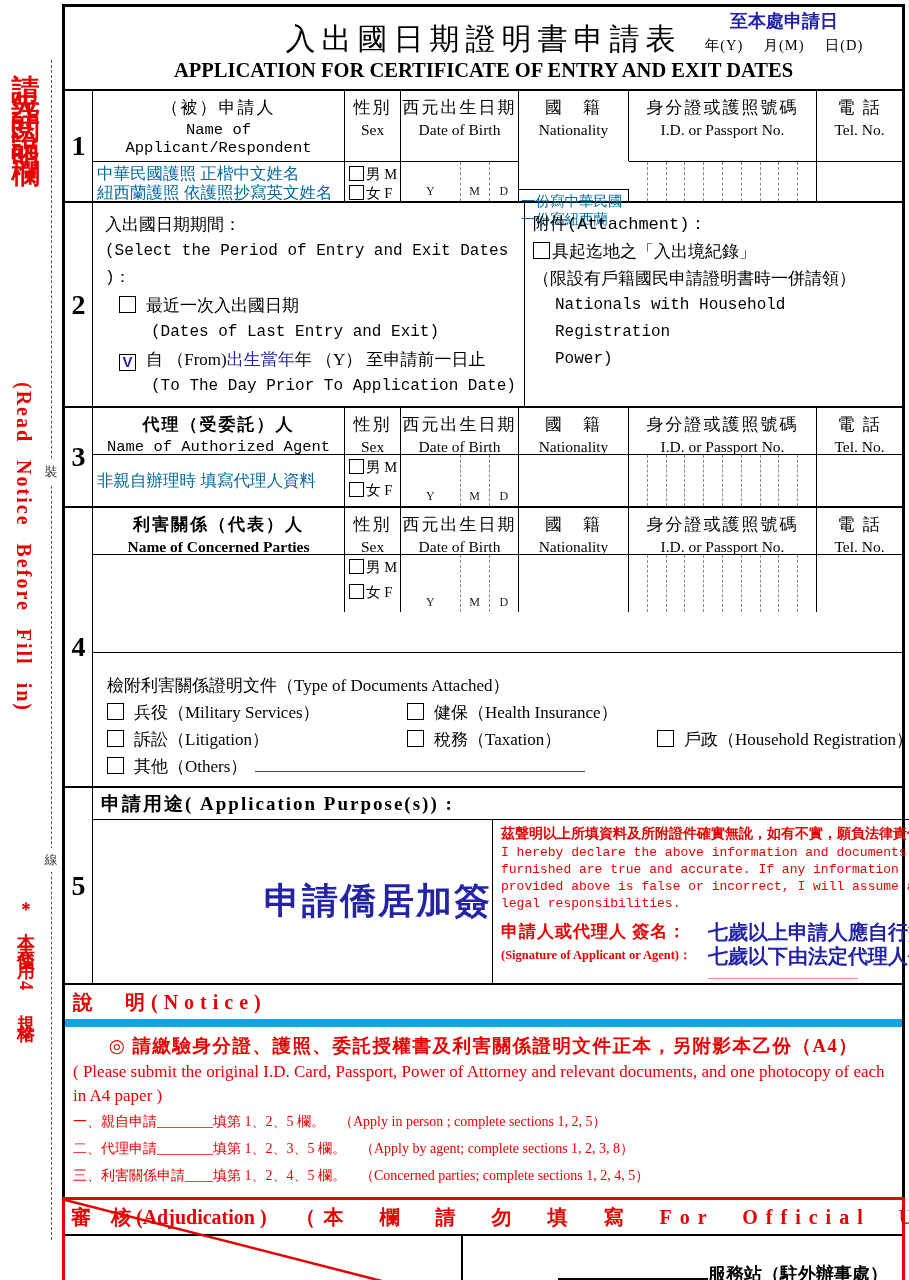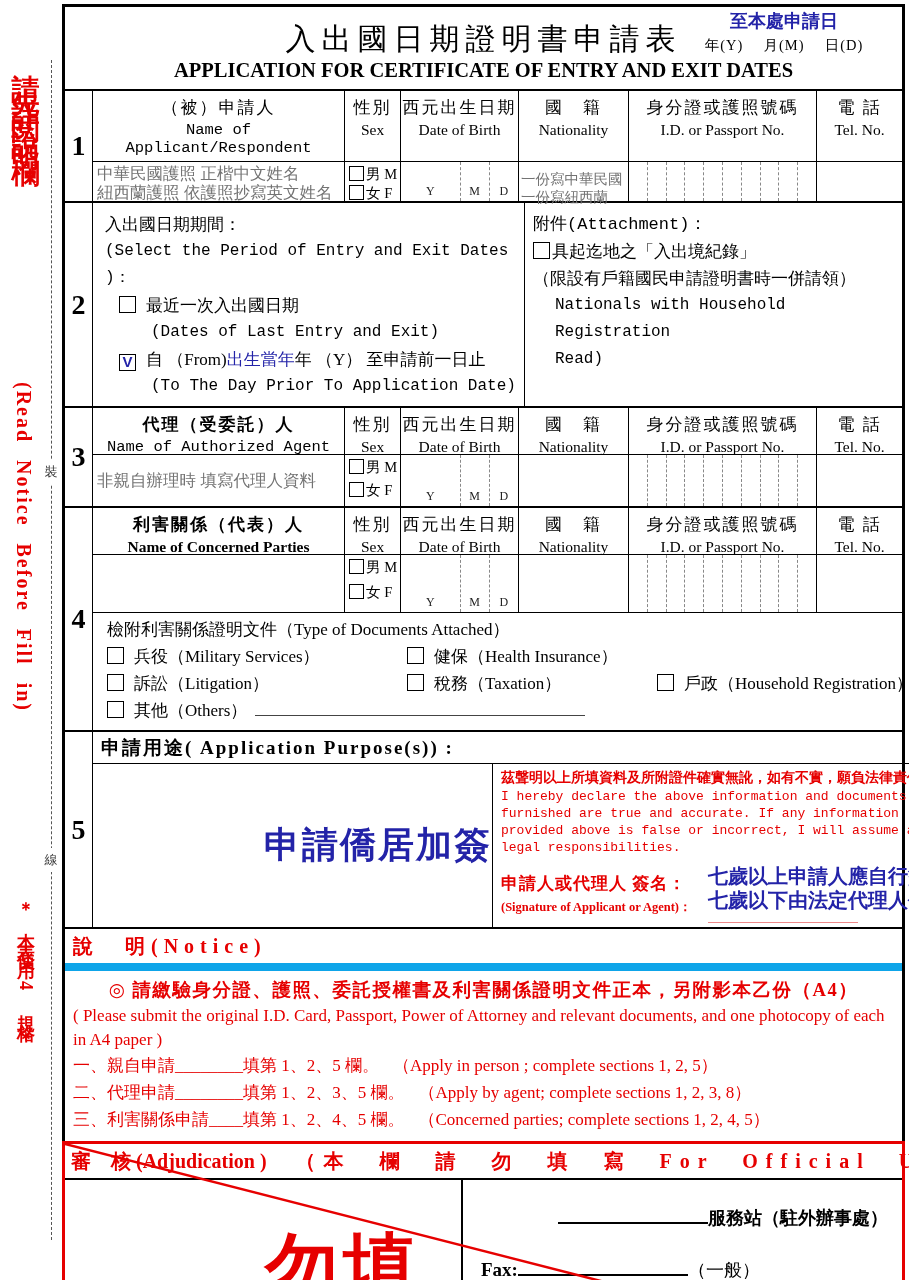--- a/index.html
+++ b/index.html
@@ -45,70 +45,70 @@
   .hen{font-size:15.5px;margin-top:2px;}
   .dtop{border-top:1.5px solid #000;}
   .sexbox{padding:3px 2px 2px 4px;font-size:14.5px;line-height:19px;white-space:nowrap;}
   .cb{display:inline-block;width:13px;height:13px;border:1.2px solid #000;vertical-align:-2px;margin-right:2px;background:#fff;text-align:center;line-height:12px;}
   .ymd{display:grid;grid-template-columns:50% 25% 25%;height:100%;}
   .ymd div{display:flex;align-items:flex-end;justify-content:center;font-size:12px;padding-bottom:2px;color:#222;}
   .ymd div + div{border-left:1px dashed #888;}
   .idslots{display:flex;height:100%;}
   .idslots div{flex:1;}
   .idslots div + div{border-left:1px dashed #888;}
-  .bluecell{padding:2px 4px;font-size:16.5px;line-height:19px;font-family:"Liberation Sans","DejaVu Sans",sans-serif;color:#737373;}
-  .natnote{font-size:14.5px;line-height:18px;padding:8px 2px;}
+  .bluecell{padding:2px 4px;font-size:16.5px;line-height:19px;font-family:"Liberation Sans","DejaVu Sans",sans-serif;color:#0369a1;}
+  .natnote{font-size:14.5px;line-height:18px;padding:2px 2px;margin-top:28px;}
 
   
   #s2{display:grid;grid-template-columns:28px 432px 1fr;border-bottom:2px solid #000;}
   .s2cell{padding:8px 6px 6px 12px;font-size:17px;line-height:27px;}
   .s2cell .en{font-size:16px;font-family:"Liberation Mono","DejaVu Sans Mono",monospace;}
   .indent1{padding-left:14px;}
   .indent2{padding-left:46px;}
   .cb2{display:inline-block;width:15px;height:15px;border:1.3px solid #000;vertical-align:-2px;margin-right:10px;background:#fff;text-align:center;line-height:14px;}
   .cb2.checked{color:#2323a8;font-weight:bold;font-size:15px;font-family:"Liberation Sans","DejaVu Sans",sans-serif;}
   #s2-att{padding:8px 4px 6px 8px;font-size:17px;line-height:27px;}
   #s2-att .en{font-size:16px;font-family:"Liberation Mono","DejaVu Sans Mono",monospace;}
 
   
   .rows2a{grid-template-rows:46px 52px;}
   .rows2b{grid-template-rows:46px 58px auto;}
   .span2{grid-row:1/3;}
   .span3{grid-row:1/4;}
 
   
-  #docs{grid-column:2/8;border-top:1.5px solid #000;padding:4px 6px 6px 14px;font-size:17px;}
+  #docs{grid-column:2/8;border-top:1.5px solid #000;padding:20px 6px 6px 14px;font-size:17px;margin-top:40px;}
   #docs .t{line-height:26px;}
   .docrow{display:grid;grid-template-columns:300px 250px 1fr;line-height:27px;}
   .docitem{white-space:nowrap;}
   .blank-line{display:inline-block;border-bottom:1.5px solid #444;height:14px;vertical-align:baseline;}
 
   
   #s5{display:grid;grid-template-columns:28px 400px 1fr;grid-template-rows:32px auto;border-bottom:2px solid #000;}
   #purpose-title{grid-column:2/4;border-bottom:1.5px solid #000;font-size:19px;font-weight:bold;padding:3px 0 0 8px;}
   #purpose-title .zh{letter-spacing:2px;}
   #purpose-cell{display:flex;align-items:center;justify-content:flex-end;border-right:1.5px solid #000;min-height:148px;}
   #purpose-value{font-size:36px;font-weight:bold;letter-spacing:2px;}
   #decl-cell{padding:4px 6px 4px 8px;display:flex;flex-direction:column;}
   #decl-zh{font-size:14px;font-weight:bold;line-height:19px;}
   #decl-en{font-size:13px;line-height:17px;margin-top:1px;}
   #sig-row{display:flex;margin-top:8px;}
-  #sig-labels{width:205px;display:flex;flex-direction:column;justify-content:center;}
+  #sig-labels{width:205px;display:flex;flex-direction:column;justify-content:flex-start;}
   #sig-zh{font-size:17px;font-weight:bold;letter-spacing:1px;}
   #sig-en{font-size:12.5px;font-weight:bold;margin-top:4px;}
   #sig-notes{flex:1;text-align:left;padding-left:2px;}
   #sig-notes .n{font-size:20px;font-weight:bold;line-height:24px;white-space:nowrap;}
   #sig-line{display:block;width:150px;border-bottom:1.5px solid #e88;height:8px;margin-top:2px;}
 
   
   #notice-title{border-bottom:8px solid #0ea5e9;font-size:20px;font-weight:bold;padding:4px 0 3px 8px;letter-spacing:6px;}
   #notice-body{padding:6px 8px 8px 8px;border-bottom:2px solid #000;}
   #notice-main-zh{font-size:18.5px;font-weight:bold;letter-spacing:1.5px;line-height:27px;text-align:center;}
   #notice-main-en{font-size:17px;line-height:24px;margin-top:0;}
-  .notice-item{display:flex;font-size:17px;line-height:27px;align-items:flex-end;}
+  .notice-item{display:flex;font-size:14px;line-height:27px;align-items:flex-end;}
   .notice-item .zh{white-space:nowrap;}
   .notice-item .en{margin-left:14px;white-space:nowrap;}
 
   
   #adj{position:relative;border:3px solid #e60000;margin:-2px -3px -3px -3px;background:#fff;}
   #adj-title{border-bottom:2px solid #000;padding:4px 0 3px 6px;font-size:20px;font-weight:bold;white-space:nowrap;}
   #adj-title .sp{letter-spacing:8px;}
   #adj-body{display:grid;grid-template-columns:398px 1fr;height:178px;}
   #adj-left{border-right:2px solid #000;display:flex;align-items:center;justify-content:flex-end;padding-right:40px;}
   #do-not-fill{font-size:74px;font-weight:bold;letter-spacing:4px;}
@@ -213,21 +213,21 @@
       <div class="indent1"><span class="cb2"></span><span>最近一次入出國日期</span></div>
       <div class="en indent2">(Dates of Last Entry and Exit)</div>
       <div class="indent1"><span class="cb2 checked">V</span><span>自 （From)</span><span class="blue">出生當年</span><span>年 （Y） 至申請前一日止</span></div>
       <div class="en indent2">(To The Day Prior To Application Date)</div>
     </div>
     <div id="s2-att" class="c last">
       <div class="mono" style="font-size:17px;">附件(Attachment)：</div>
       <div><span class="cb2" style="margin-right:2px;"></span><span>具起迄地之「入出境紀錄」</span></div>
       <div>（限設有戶籍國民申請證明書時一併請領）</div>
       <div class="en" style="padding-left:22px;">Nationals with Household Registration</div>
-      <div class="en" style="padding-left:22px;">Read)</div>
+      <div class="en" style="padding-left:22px;">Power)</div>
     </div>
   </div>
 
   <div class="pgrid rows2a">
     <div class="numcell span2">3</div>
     <div class="c hc">
       <div class="hzh" style="font-weight:bold;">代理（受委託）人</div>
       <div class="hen mono">Name of Authorized Agent</div>
     </div>
     <div class="c hc">

